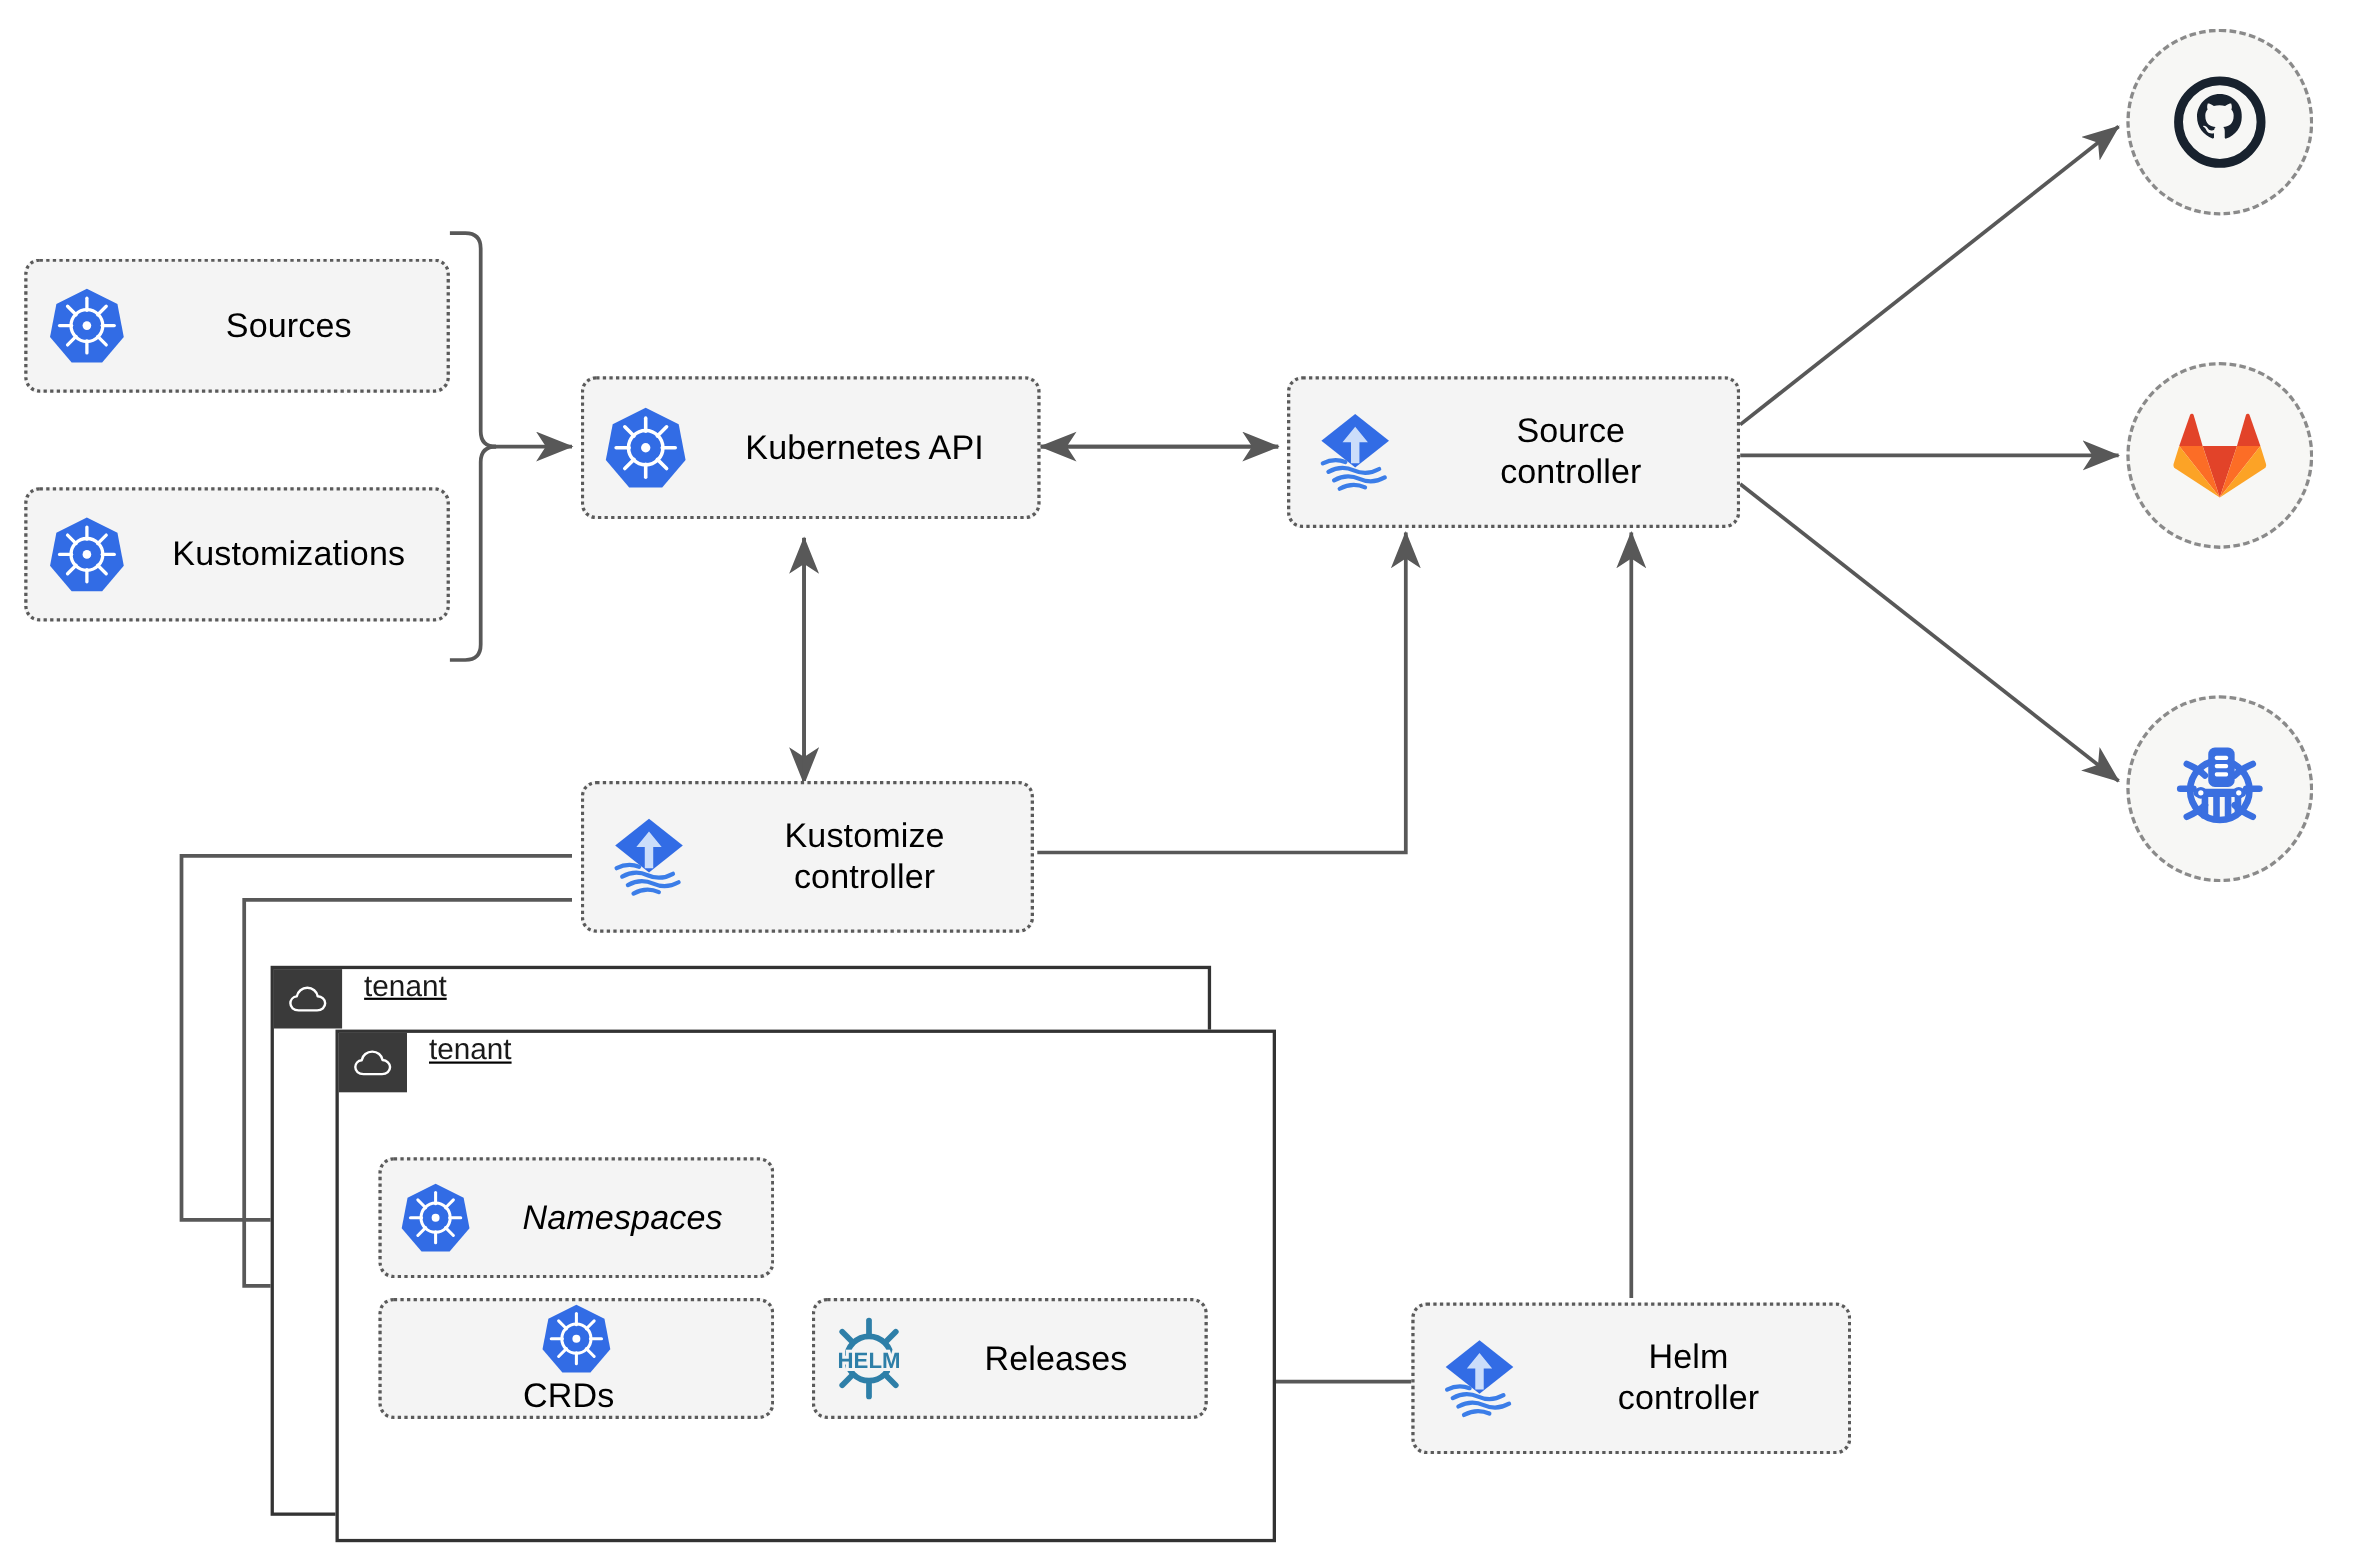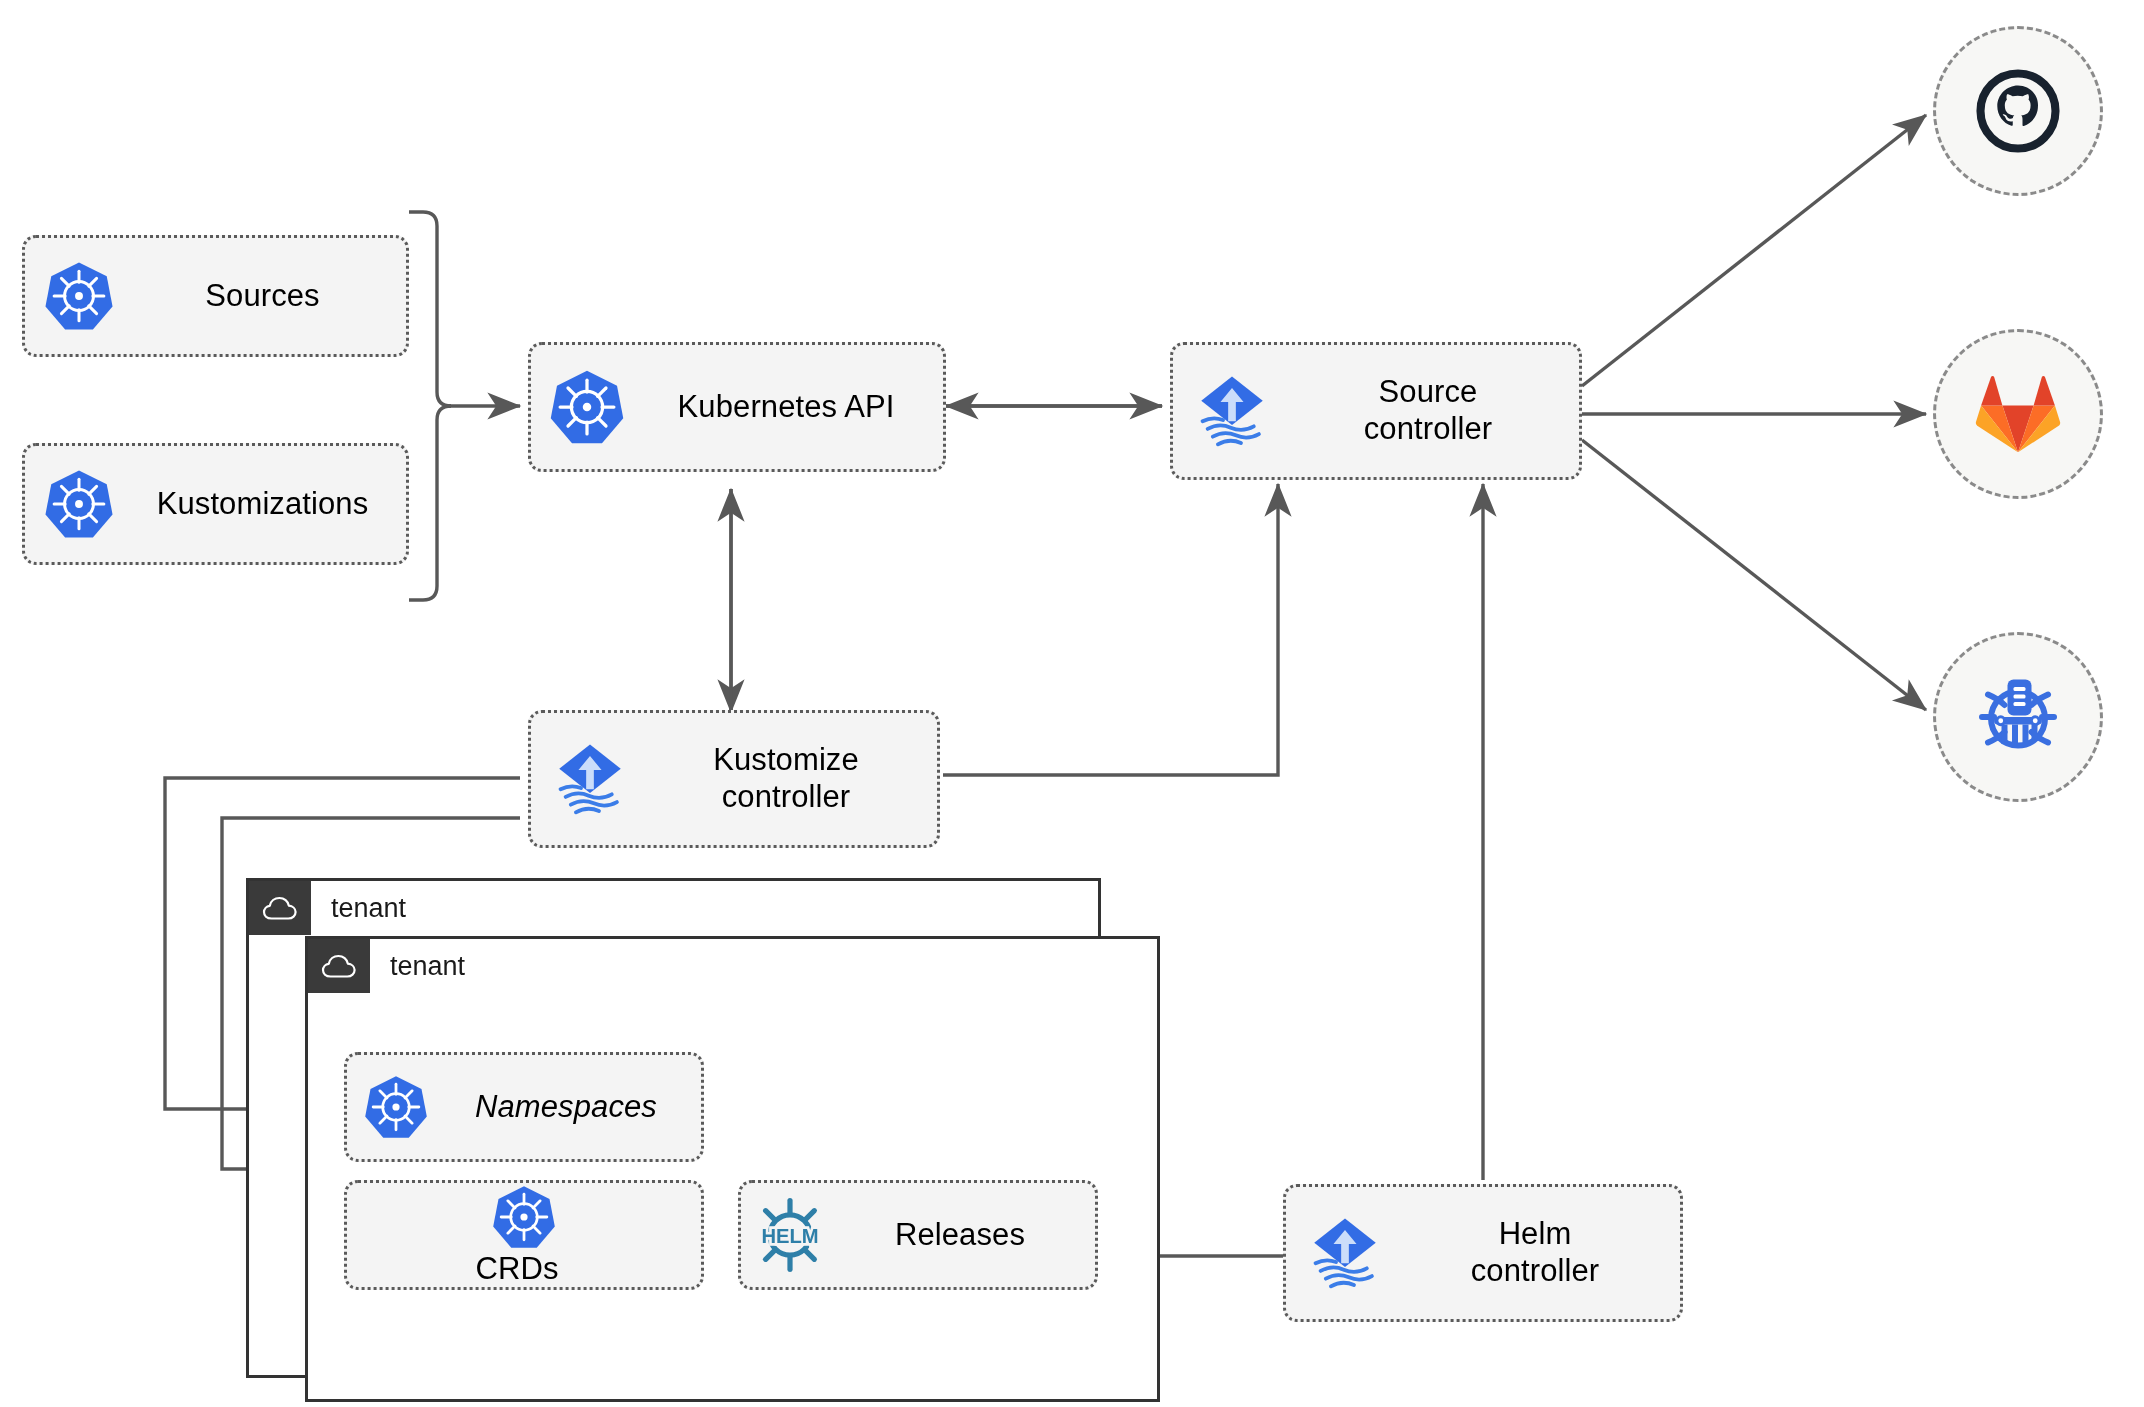--- a/index.html
+++ b/index.html
@@ -42,21 +42,21 @@
   
   .tenant{
     position:absolute;
     background:#ffffff;
     border:3px solid #333333;
     box-sizing:border-box;
   }
   .tenant .bar{
     position:absolute;top:0;left:0;
     height:54px;
-    display:flex;align-items:center;
+    display:flex;text-decoration:underline;
   }
   .tenant .badge{
     width:62px;height:54px;background:#3a3a3a;
     display:flex;align-items:center;justify-content:center;
   }
   .tenant .tname{
     font-size:27px;color:#1a1a1a;padding-left:20px;
     white-space:nowrap;
   }
 

